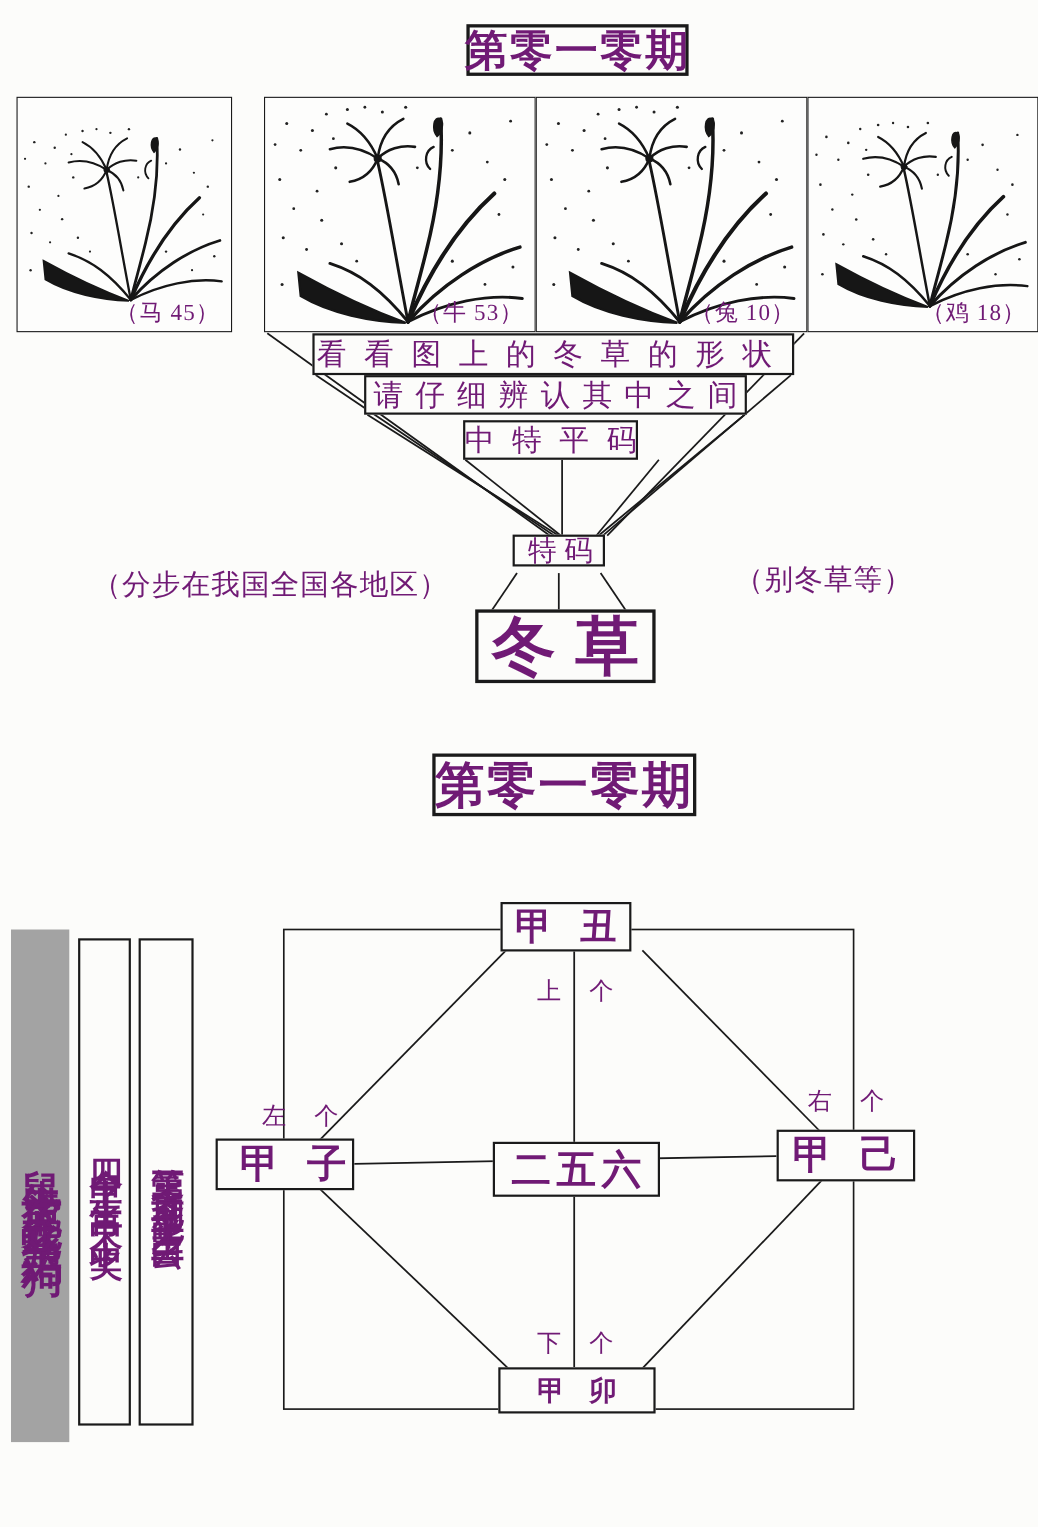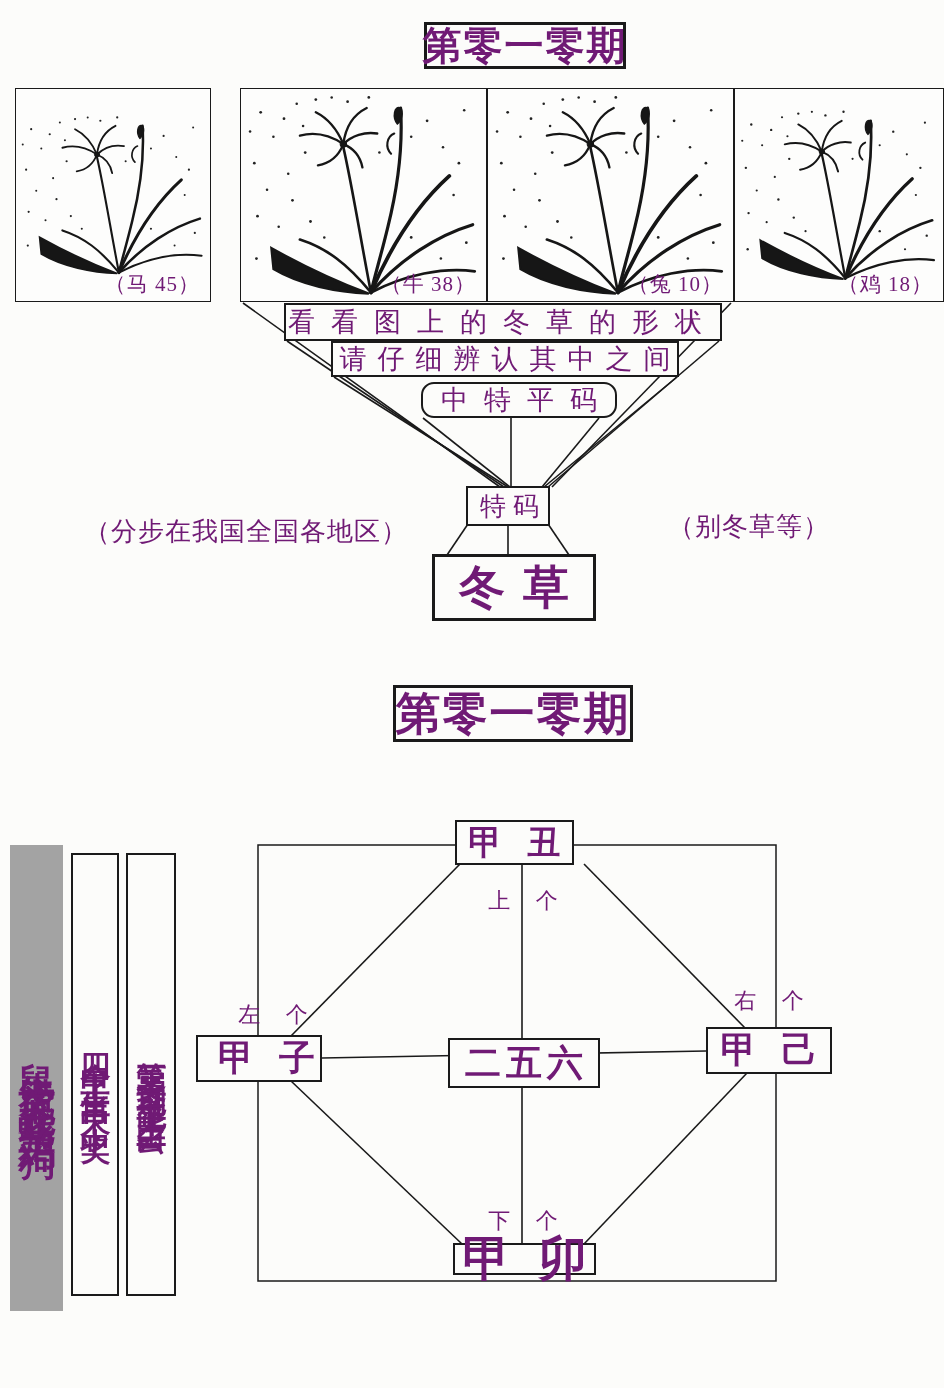--- a/index.html
+++ b/index.html
@@ -35,23 +35,23 @@
   .panel-2{left:240px;width:247px;}
   .panel-3{left:487px;width:247px;}
   .panel-4{left:734px;width:210px;}
   .panel svg.flower{position:absolute;left:0;top:0;width:100%;height:100%;}
   .panel-label{
     position:absolute;right:10px;bottom:3px;
     font-size:21px;letter-spacing:1px;white-space:nowrap;
   }
   .fbox1{left:284px;top:303px;width:438px;height:38px;font-size:27px;letter-spacing:16px;}
   .fbox2{left:331px;top:341px;width:348px;height:36px;font-size:27px;letter-spacing:11px;padding-left:11px;}
-  .fbox3{left:421px;top:382px;width:196px;height:36px;font-size:27px;letter-spacing:16px;padding-left:16px;border-radius:13px;}
-  .fbox-special{left:466px;top:486px;width:84px;height:40px;font-size:26px;letter-spacing:7px;padding-left:10px;}
-  .fbox-main{left:432px;top:554px;width:164px;height:67px;font-size:46px;font-weight:bold;letter-spacing:18px;padding-left:18px;border-width:3px;}
+  .fbox3{left:421px;top:382px;width:159px;height:36px;font-size:27px;letter-spacing:16px;padding-left:16px;}
+  .fbox-special{left:466px;top:486px;width:84px;height:29px;font-size:26px;letter-spacing:7px;padding-left:10px;}
+  .fbox-main{left:432px;top:554px;width:164px;height:67px;font-size:58px;font-weight:bold;letter-spacing:18px;padding-left:18px;border-width:3px;}
   .note{font-size:26px;white-space:nowrap;letter-spacing:1px;}
   .note-left{left:84px;top:514px;}
   .note-right{left:668px;top:509px;}
   
   .title-bottom{
     left:393px;top:685px;width:240px;height:57px;
     font-size:45px;font-weight:bold;letter-spacing:2px;
     border-width:3px;
   }
   .vstrip{
@@ -71,21 +71,21 @@
   }
   .strip-period{
     left:126px;top:853px;width:50px;height:443px;
     background:#fcfcfa;border:2px solid #1a1a1a;
     font-size:30px;letter-spacing:6px;
   }
   .dbox{font-weight:bold;word-spacing:16px;}
   .dbox-top{left:455px;top:820px;width:119px;height:45px;font-size:34px;}
   .dbox-left{left:196px;top:1035px;width:126px;height:47px;font-size:36px;padding-left:15px;}
   .dbox-right{left:706px;top:1027px;width:126px;height:47px;font-size:36px;}
-  .dbox-bottom{left:453px;top:1243px;width:143px;height:32px;font-size:48px;}
+  .dbox-bottom{left:453px;top:1243px;width:143px;height:42px;font-size:25px;}
   .dbox-center{left:448px;top:1038px;width:152px;height:50px;font-size:36px;word-spacing:4px;letter-spacing:5px;padding-left:5px;}
   .dlabel{
     font-size:22px;word-spacing:20px;white-space:nowrap;
     width:90px;text-align:center;
   }
   .dlabel-top{left:478px;top:886px;}
   .dlabel-left{left:228px;top:1000px;}
   .dlabel-right{left:724px;top:986px;}
   .dlabel-bottom{left:478px;top:1206px;}
 </style>
@@ -185,21 +185,21 @@
   <div class="abs panel panel-1">
     <svg class="flower" viewBox="0 0 230 200">
         <use href="#flower"></use>
       </svg>
     <div class="panel-label">（马 45）</div>
   </div>
   <div class="abs panel panel-2">
     <svg class="flower" viewBox="0 0 230 200">
         <use href="#flower"></use>
       </svg>
-    <div class="panel-label">（牛 38）</div>
+    <div class="panel-label">（牛 53）</div>
   </div>
   <div class="abs panel panel-3">
     <svg class="flower" viewBox="0 0 230 200">
         <use href="#flower"></use>
       </svg>
     <div class="panel-label">（兔 10）</div>
   </div>
   <div class="abs panel panel-4">
     <svg class="flower" viewBox="0 0 230 200">
         <use href="#flower"></use>

